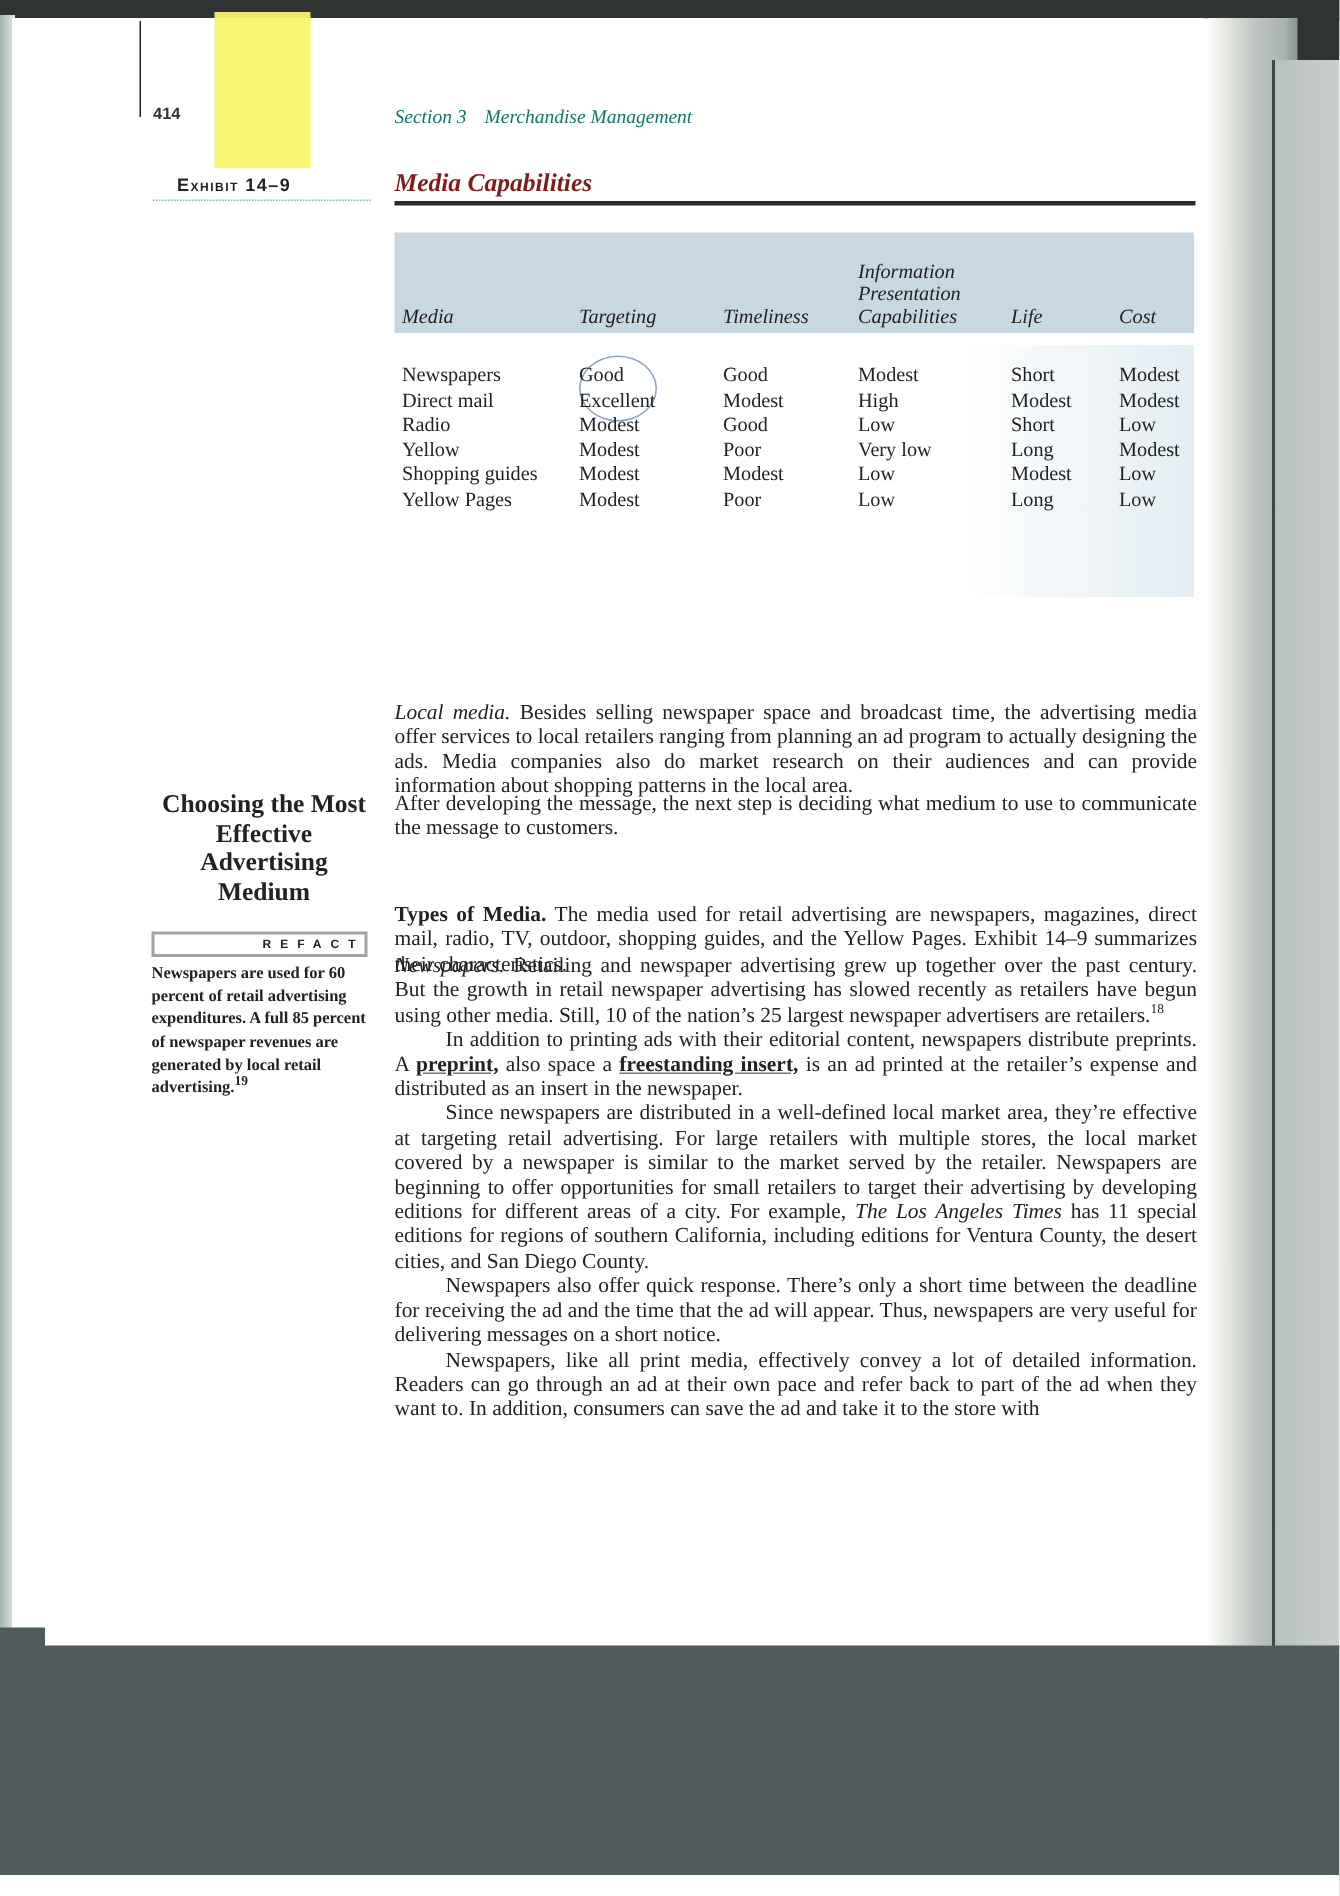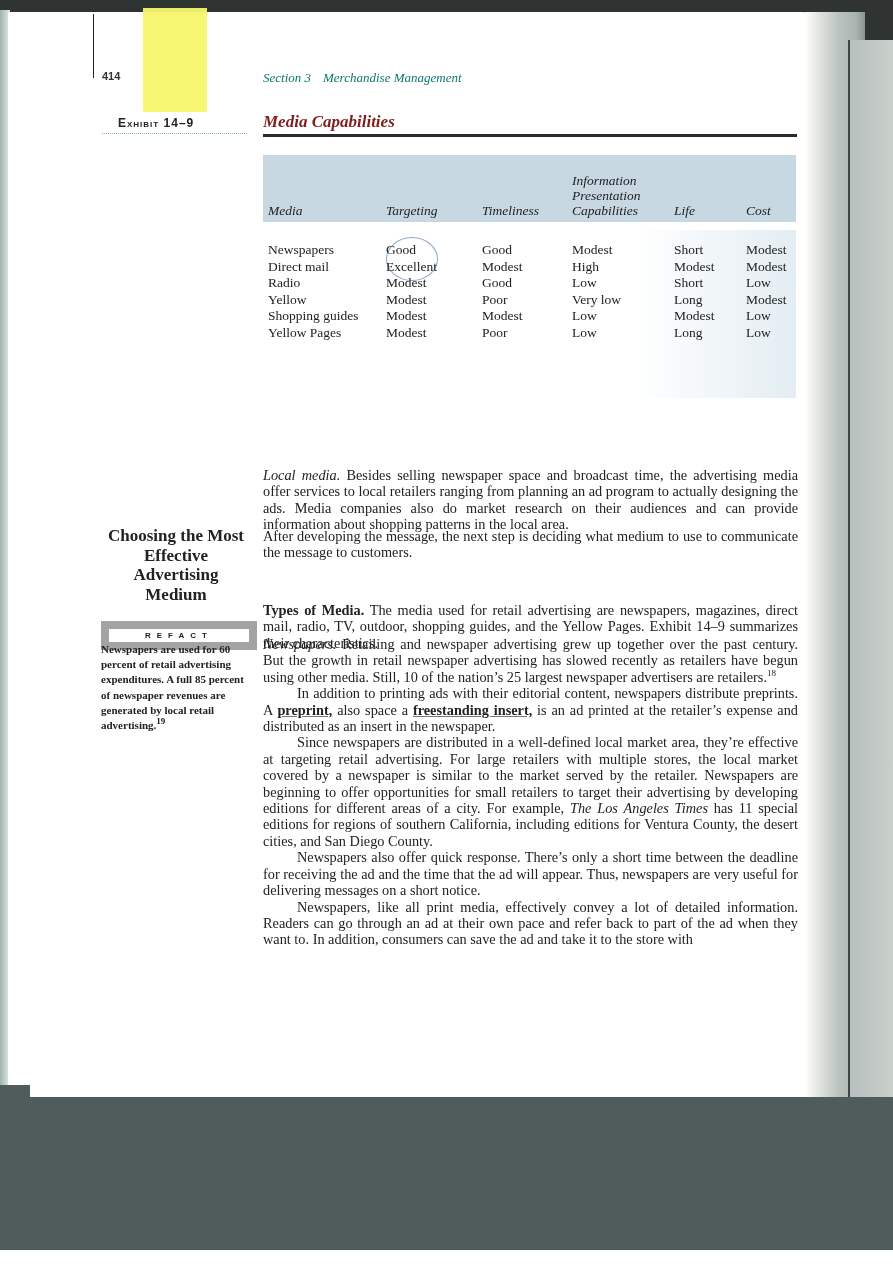--- a/index.html
+++ b/index.html
@@ -35,21 +35,21 @@
   .c0 { width:118px; } .c1 { width:96px; } .c2 { width:90px; } .c3 { width:102px; } .c4 { width:72px; } .c5 { width:60px; }
   .circle-mark { position:absolute; left:386px; top:237px; width:50px; height:42px; border:1px solid #8aa4c4; border-radius:50%; }
 
   .body-text { position:absolute; left:263px; width:535px; font-size:14.3px; line-height:16.4px; color:#222; text-align:justify; }
   .body-text p { margin:0; }
   .indent { text-indent:34px; }
   .ul { text-decoration:underline; text-decoration-color:#777; }
   sup { font-size:9px; line-height:0; }
 
   .side-head { position:absolute; left:101px; top:526px; width:150px; font-weight:bold; font-size:17px; line-height:19.5px; color:#222;text-align:center; }
-  .refact-box { position:absolute; left:101px; top:621px; width:140px; height:13px; border:8px solid #a3a3a3; text-align:center; font-family:"Liberation Sans", sans-serif; font-weight:bold; font-size:8px; letter-spacing:6px; line-height:13px; color:#222; }
+  .refact-box { position:absolute; left:101px; top:621px; width:140px; height:13px; border:2px solid #a3a3a3; text-align:right; font-family:"Liberation Sans", sans-serif; font-weight:bold; font-size:8px; letter-spacing:6px; line-height:13px; color:#222; }
   .refact-text { position:absolute; left:101px; top:642px; width:150px; font-weight:bold; font-size:11px; line-height:15.2px; color:#222; }
 </style>
 </head>
 <body>
 
 <div class="top-dark"></div>
 <div class="top-dark-right"></div>
 <div class="left-edge"></div>
 <div class="page"></div>
 <div class="spine"></div>

